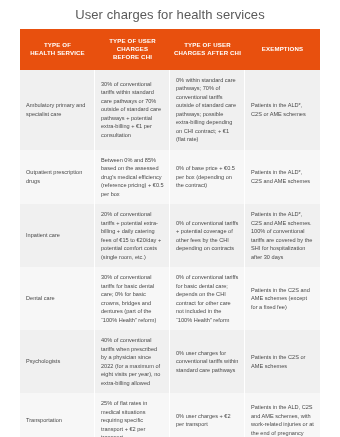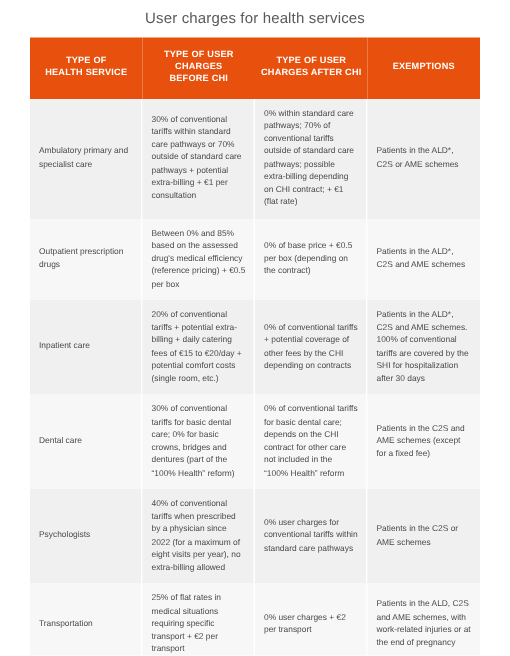--- a/index.html
+++ b/index.html
@@ -20,21 +20,21 @@
     width: 340px;
     height: 437px;
     box-sizing: border-box;
     padding: 0;
     position: relative;
     background: #ffffff;
   }
 
   .chart-title {
     text-align: center;
-    font-size: 10px;
+    font-size: 13px;
     color: #5a5a5a;
     letter-spacing: 0.1px;
     padding: 7px 0 7px 0;
     font-weight: 400;
   }
 
   .table-wrap {
     margin: 0 20px;
     width: 300px;
   }

